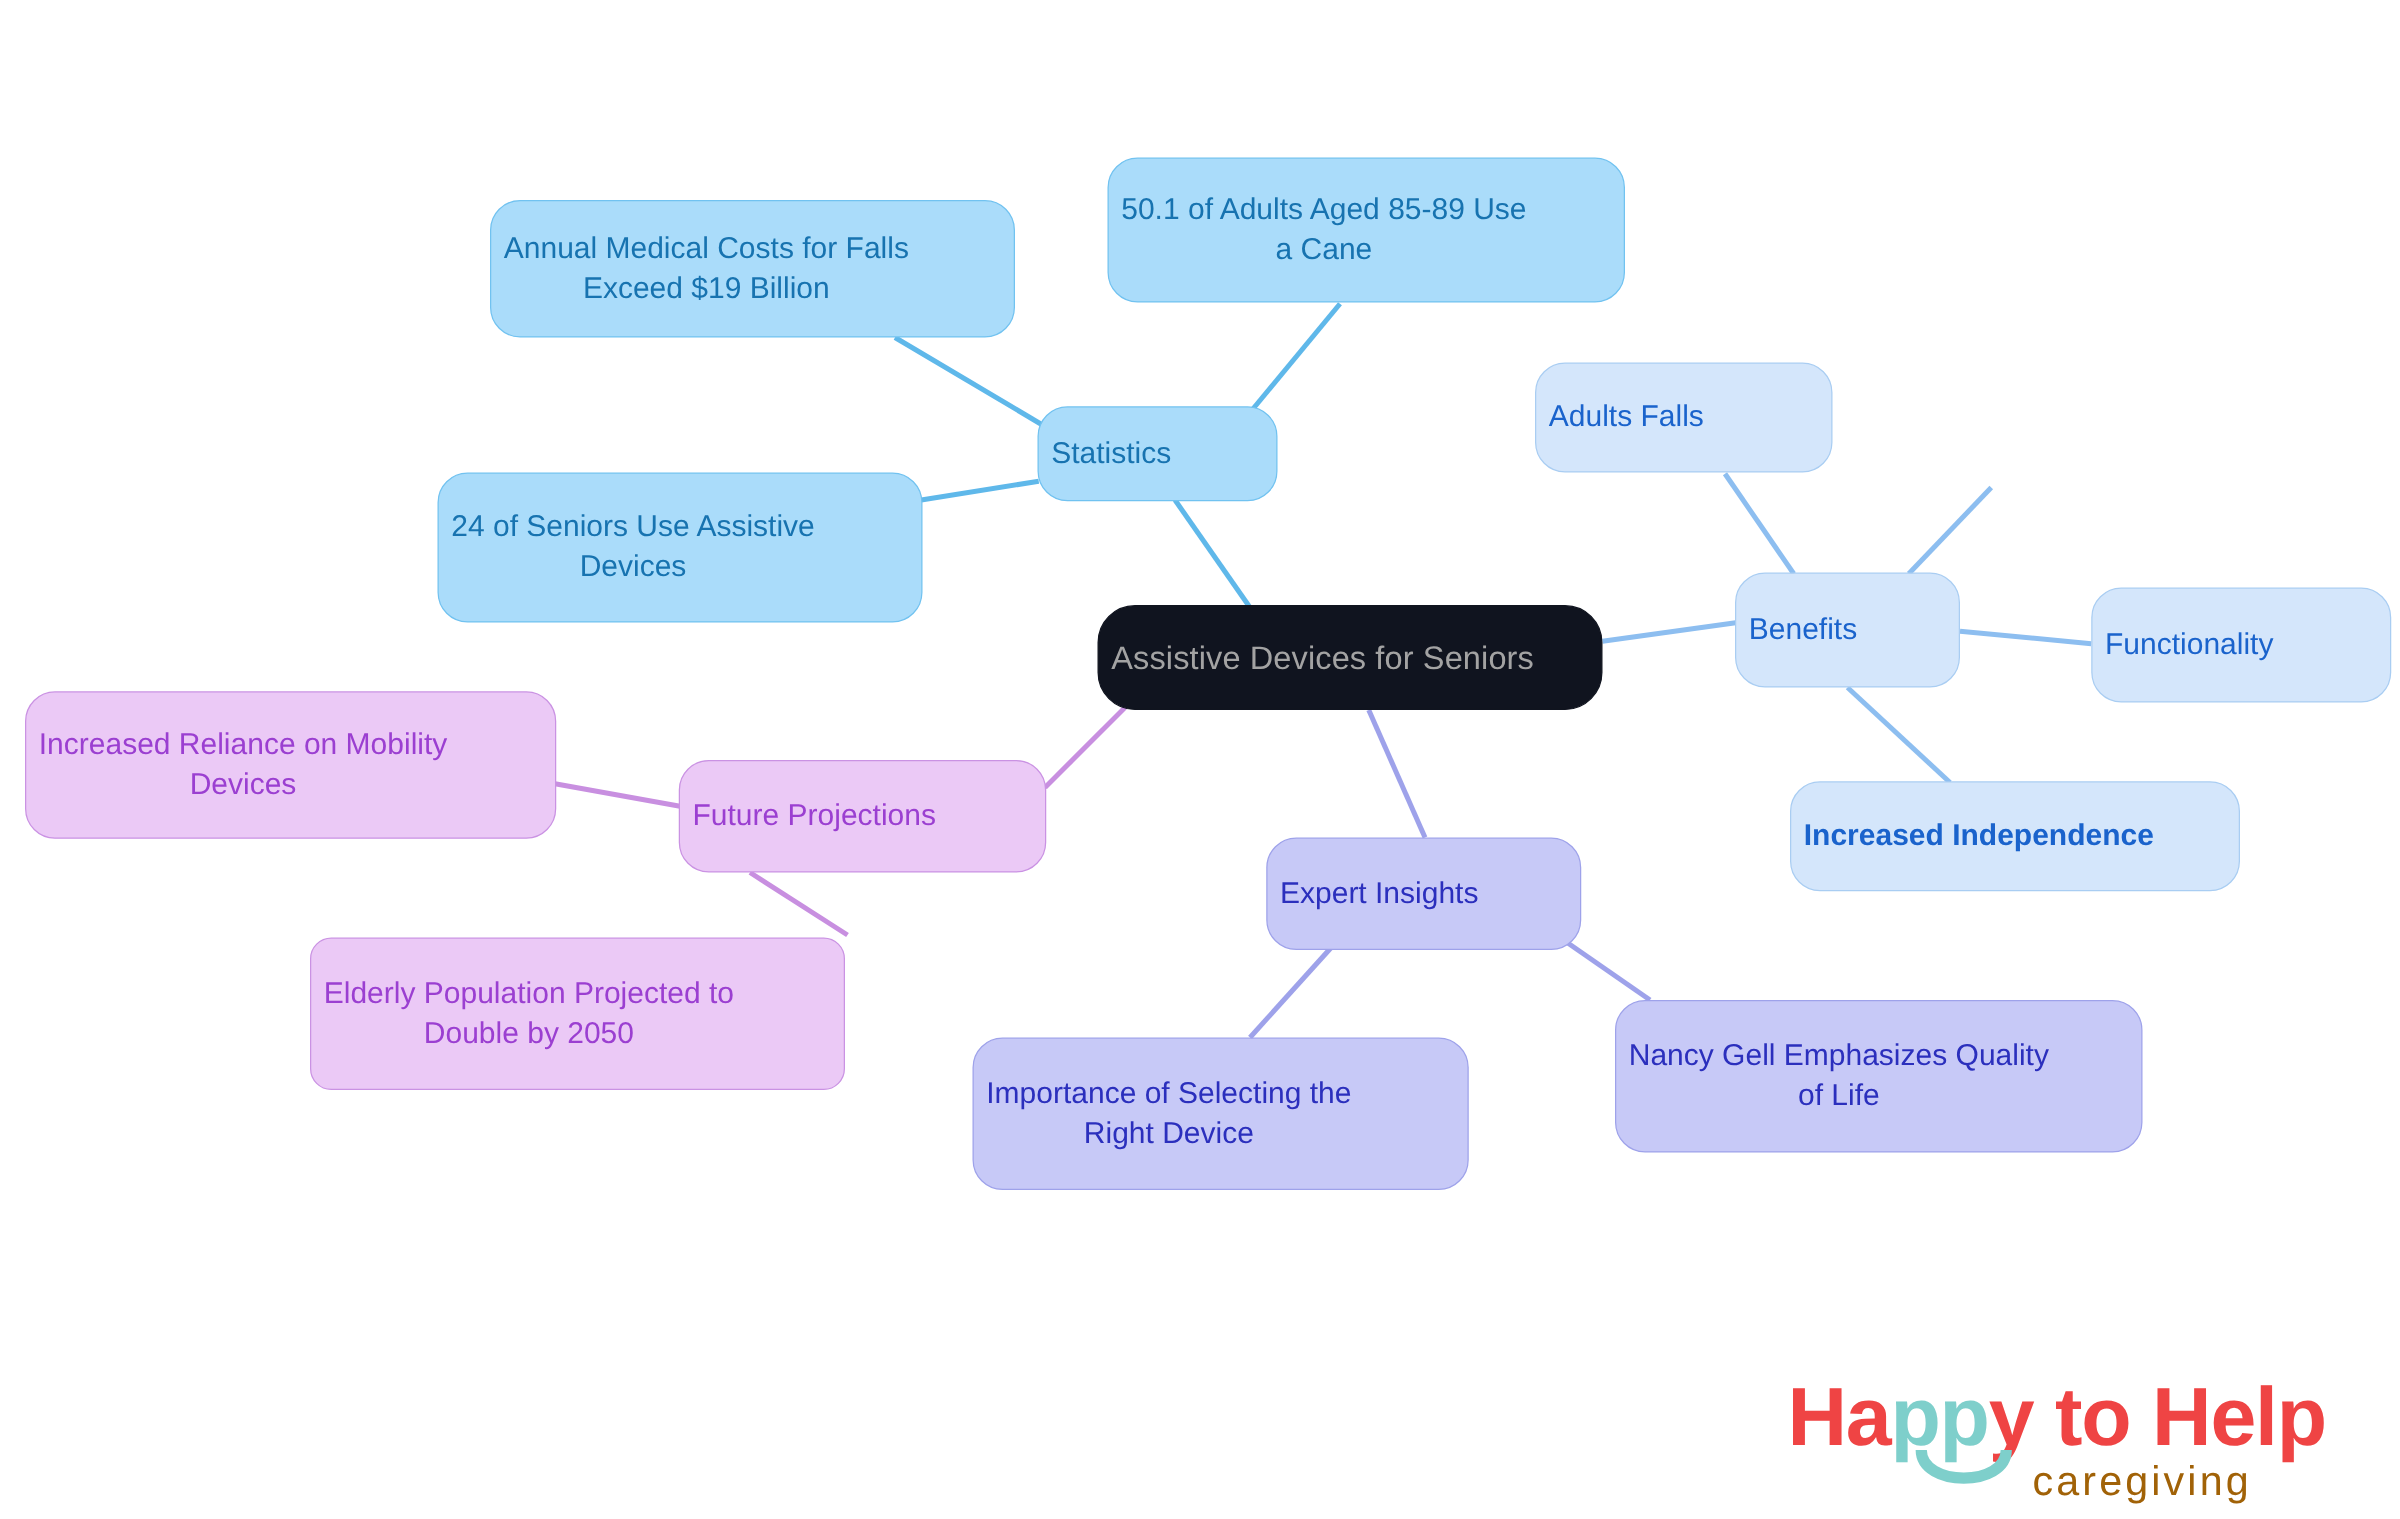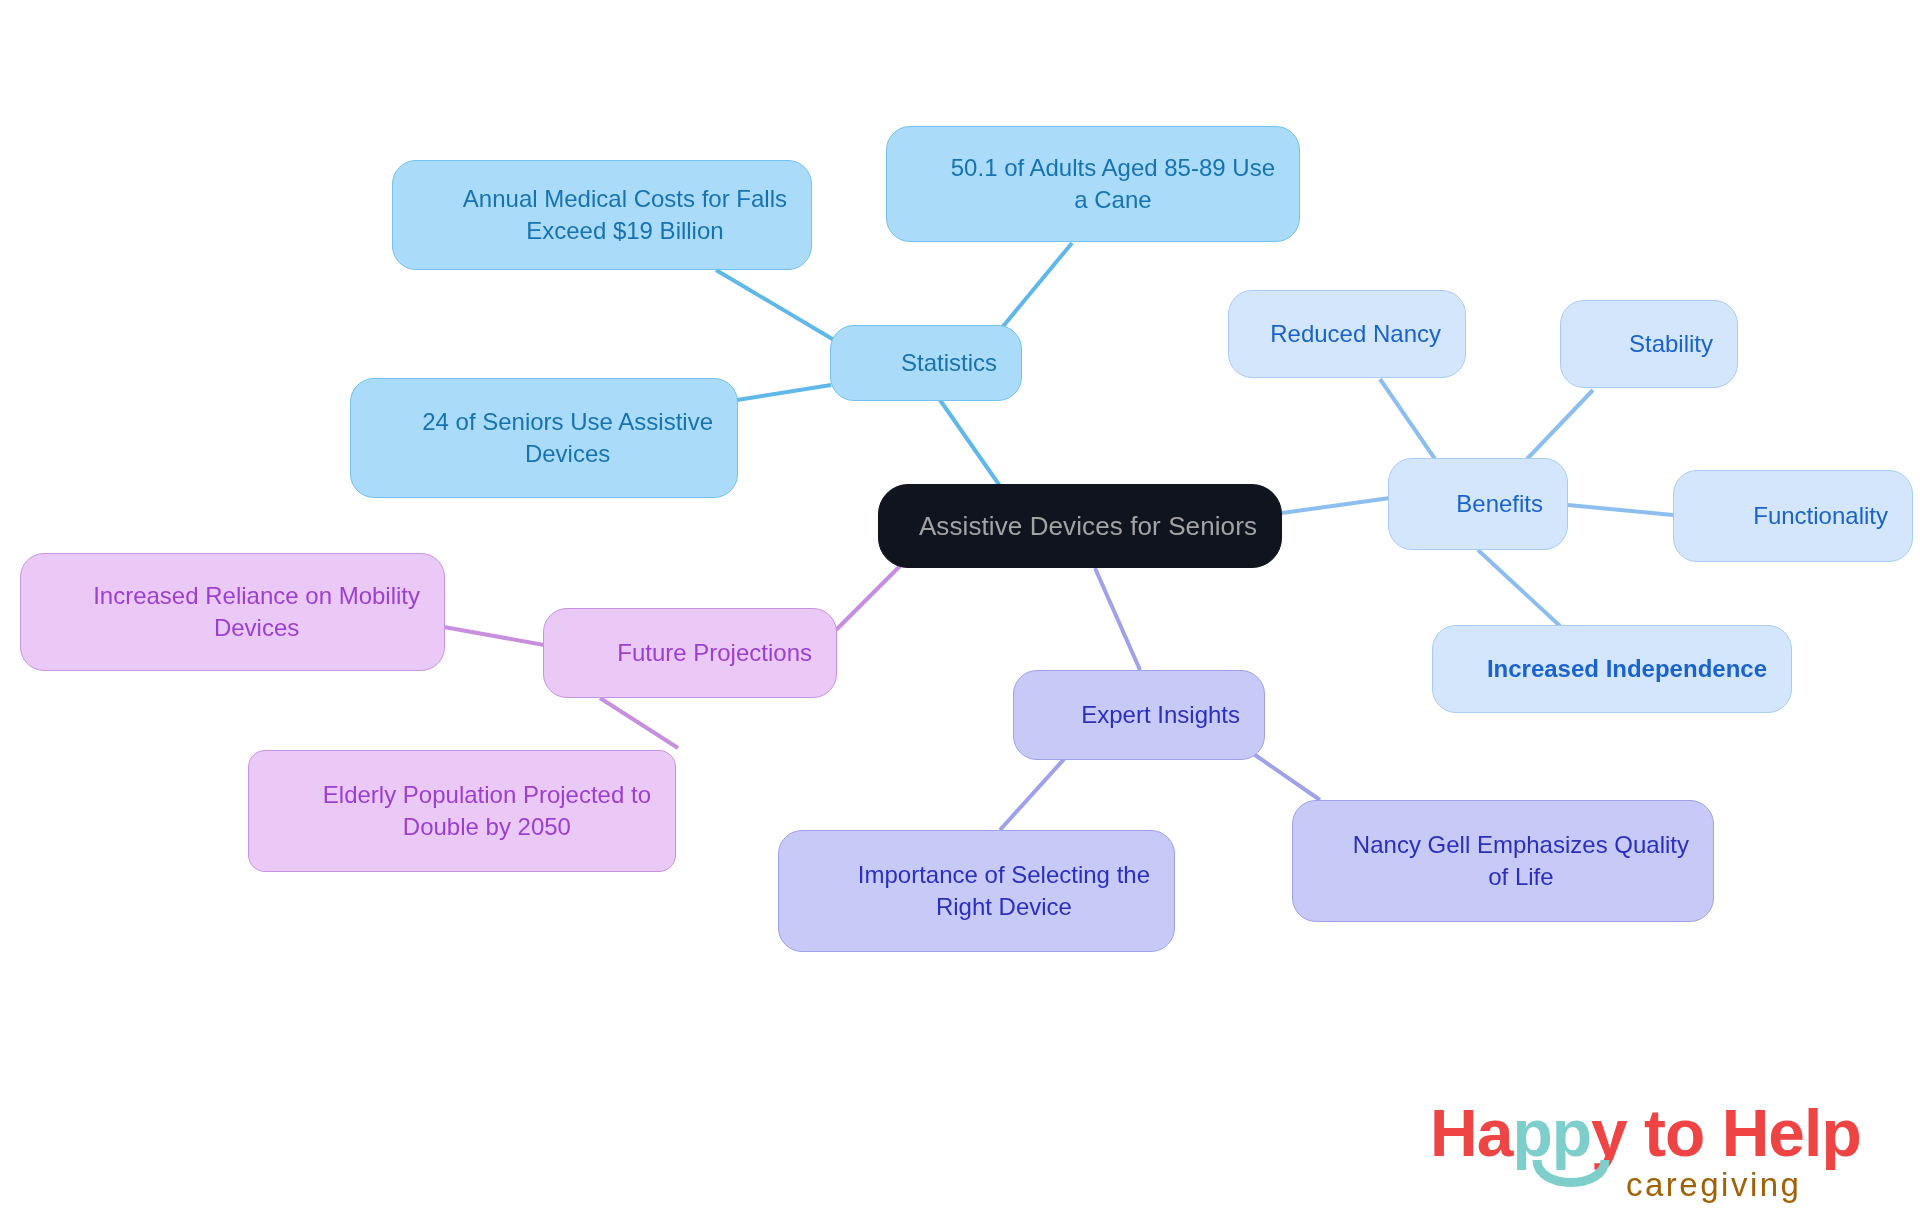--- a/index.html
+++ b/index.html
@@ -25,27 +25,27 @@
     top: 0;
     width: 1920px;
     height: 1215px;
     pointer-events: none;
   }
   .node {
     position: absolute;
     box-sizing: border-box;
     display: flex;
     align-items: center;
-    justify-content: flex-end;
+    justify-content: flex-start;
     text-align: center;
     border-radius: 24px;
     border-style: solid;
     border-width: 1.5px;
     line-height: 1.32;
-    padding: 6px 24px;
+    padding: 6px 10px;
     white-space: pre-line;
     z-index: 2;
   }
 
   
   .node.root {
     background: #10141f;
     border-color: #10141f;
     color: #a3a3a3;
     font-size: 26px;
@@ -183,26 +183,23 @@
   <div class="node stat" style="left:350px; top:378px; width:388px; height:120px;">
     <span>24 of Seniors Use Assistive
 Devices</span>
   </div>
 
   <div class="node benefit" style="left:1388px; top:458px; width:180px; height:92px;">
     <span>Benefits</span>
   </div>
 
   <div class="node benefit" style="left:1228px; top:290px; width:238px; height:88px;">
-    <span>Reduced Nancy</span>
-  </div>
-
-  <div class="node benefit" style="left:1560px; top:300px; width:178px; height:88px;">
-    <span>Stability</span>
-  </div>
+    <span>Adults Falls</span>
+  </div>
+
 
   <div class="node benefit" style="left:1673px; top:470px; width:240px; height:92px;">
     <span>Functionality</span>
   </div>
 
   <div class="node benefit" style="left:1432px; top:625px; width:360px; height:88px;font-weight:bold;">
     <span>Increased Independence</span>
   </div>
 
   <div class="node future" style="left:543px; top:608px; width:294px; height:90px;">

